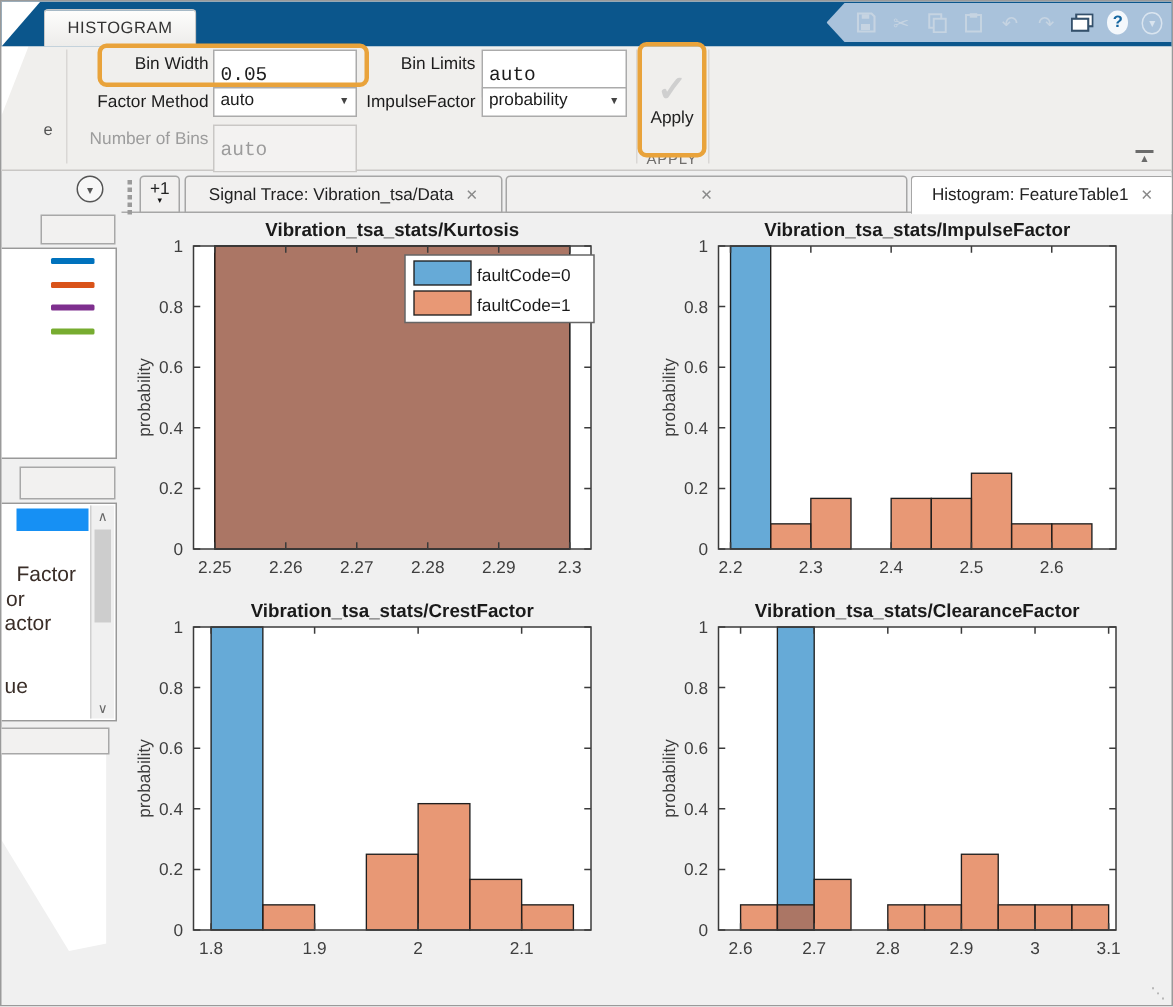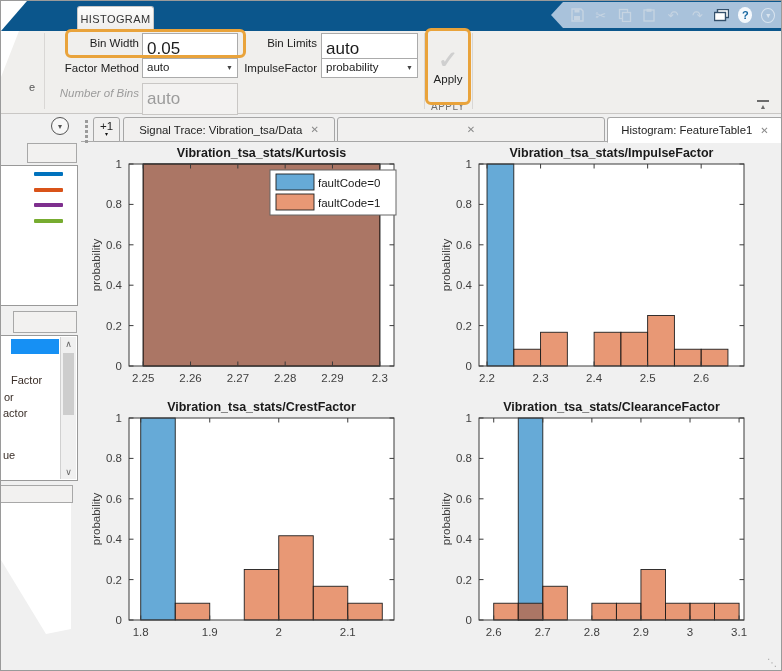--- a/index.html
+++ b/index.html
@@ -2,37 +2,37 @@
 <html style="--c-titlebar: #0B568C; --c-viewtab: #1377BE; --c-ribbon: #F0EFED; --c-qat: #A9C2DB; --c-hl: #E9A33B; --c-sel: #1690F4;"><head>
 <meta charset="utf-8">
 <style>
   html,body{margin:0;padding:0;background:#fff;font-family:"Liberation Sans",sans-serif;}
   #app{position:relative;width:782px;height:671px;overflow:hidden;background:#F0F0F0;border:1px solid #9a9a9a;box-sizing:border-box;}
   #app *{box-sizing:border-box;}
 
   
   #titlebar{position:absolute;left:0;top:0;width:782px;height:30px;background:var(--c-titlebar,#0B568C);}
   .tb-tab{position:absolute;display:flex;align-items:center;justify-content:center;font-size:11px;letter-spacing:.4px;cursor:default;}
-  .tb-tab.active{left:28px;top:5px;width:77px;height:25px;background:linear-gradient(#fdfdfc,#edecea);color:#333;border-radius:3px 3px 0 0;border:1px solid #c8c8c8;border-bottom:none;margin-left:48px;}
+  .tb-tab.active{left:28px;top:5px;width:102px;height:25px;background:linear-gradient(#fdfdfc,#edecea);color:#333;border-radius:3px 3px 0 0;border:1px solid #c8c8c8;border-bottom:none;}
   .tb-tab.view{left:125px;top:3px;width:93px;height:27px;background:var(--c-viewtab,#1377BE);color:#fff;}
   .torn-corner{position:absolute;left:0;top:0;width:30px;height:30px;background:#fff;clip-path:polygon(0 0,26px 0,0 30px);}
   .torn-ribbon{position:absolute;left:0;top:30px;width:20px;height:48px;background:#fff;clip-path:polygon(0 0,18px 0,0 46px);}
   #qat{position:absolute;right:0;top:1px;height:26px;width:232px;background:var(--c-qat,#A9C2DB);clip-path:polygon(12px 0,100% 0,100% 100%,12px 100%,0 50%);display:flex;align-items:center;justify-content:flex-end;gap:9px;padding:0 8px 0 18px;}
   .qi{width:17px;height:17px;display:flex;align-items:center;justify-content:center;font-size:13px;color:#C6D4E2;}
   .qi svg{display:block;}
   .qi.dark{color:#34506B;}
   .qi.help{width:16px;height:16px;border-radius:50%;background:#F4F8FC;color:#1566A0;font-weight:bold;font-size:11px;}
   .qi.more{width:15px;height:15px;border-radius:50%;border:1.5px solid #D9E4EF;color:#D9E4EF;font-size:8px;}
 
   
   #ribbon{position:absolute;left:0;top:30px;width:782px;height:83px;background:var(--c-ribbon,#F0EFED);border-bottom:1px solid #C9C7C5;}
   .rsep{position:absolute;top:2px;width:1px;height:76px;background:#D9D7D5;}
   .rlabel{position:absolute;font-size:11.5px;color:#1c1c1c;text-align:right;white-space:nowrap;}
-  .rlabel.dis{color:#9c9c9c;font-style:italic;}
-  .rinput{position:absolute;height:32px;background:#fff;border:1px solid #ABABAB;font-size:17px;color:#1c1c1c;padding:1px 4px;font-family:Liberation Sans, sans-serif;}
+  .rlabel.dis{color:#9c9c9c;}
+  .rinput{position:absolute;height:32px;background:#fff;border:1px solid #ABABAB;font-size:13px;color:#1c1c1c;padding:1px 4px;font-family:Liberation Mono, monospace;}
   .rinput.dis{background:#F3F2F1;color:#9c9c9c;border-color:#C9C7C5;}
   .rdd{position:absolute;height:20px;background:#fff;border:1px solid #ABABAB;font-size:11.5px;color:#1c1c1c;padding:2px 16px 1px 4px;cursor:default;}
   .rdd .arr{position:absolute;right:4px;top:5px;font-size:7px;color:#444;}
   .sectlabel{position:absolute;top:70px;font-size:10px;color:#716F6D;text-align:center;letter-spacing:.5px;}
   .hl{position:absolute;border:3px solid var(--c-hl,#E9A33B);border-radius:6px;pointer-events:none;}
   #applybtn{position:absolute;left:428px;top:2px;width:38px;height:68px;display:flex;flex-direction:column;align-items:center;justify-content:center;gap:2px;cursor:default;}
   #applybtn .chk{font-size:24px;color:#CFCFCF;font-weight:bold;line-height:22px;}
   #applybtn .albl{font-size:11.5px;color:#222;}
   #collapse{position:absolute;left:754px;top:69px;width:16px;height:13px;text-align:center;cursor:default;}
   #collapse .bar{display:block;width:12px;height:2px;background:#6b6b6b;margin:0 auto 1px auto;}
@@ -52,21 +52,21 @@
 
   
   .sb-box{position:absolute;background:#F2F1F0;border:1px solid #A8A8A8;}
   .sb-panel{position:absolute;background:#fff;border:1px solid #999;}
   .sig-line{position:absolute;left:33px;width:29px;height:4px;border-radius:1px;}
   .sel-row{position:absolute;left:10px;top:3px;width:48px;height:15px;background:var(--c-sel,#1690F4);}
   .sb-scroll{position:absolute;left:59px;top:1px;width:16px;height:142px;background:#F0F0F0;border-left:1px solid #D0D0D0;}
   .sb-scroll .up{position:absolute;top:2px;left:0;width:100%;text-align:center;font-size:9px;color:#666;}
   .sb-scroll .dn{position:absolute;bottom:2px;left:0;width:100%;text-align:center;font-size:9px;color:#666;}
   .sb-scroll .thumb{position:absolute;left:2px;top:16px;width:11px;height:62px;background:#CDCDCD;}
-  .frag{position:absolute;font-size:11px;color:#3A2E28;white-space:nowrap;}
+  .frag{position:absolute;font-size:14px;color:#3A2E28;white-space:nowrap;}
   .sb-white-bottom{position:absolute;left:0;top:502px;width:70px;height:131px;background:#fff;clip-path:polygon(0 0,70px 0,70px 126px,45px 131px,0 57px);}
 
   
   .plot{position:absolute;}
   #grip{position:absolute;right:4px;bottom:2px;font-size:10px;color:#aaa;}
 </style>
 </head>
 <body>
 
 <div id="app" style="background: rgb(240, 240, 240);">

